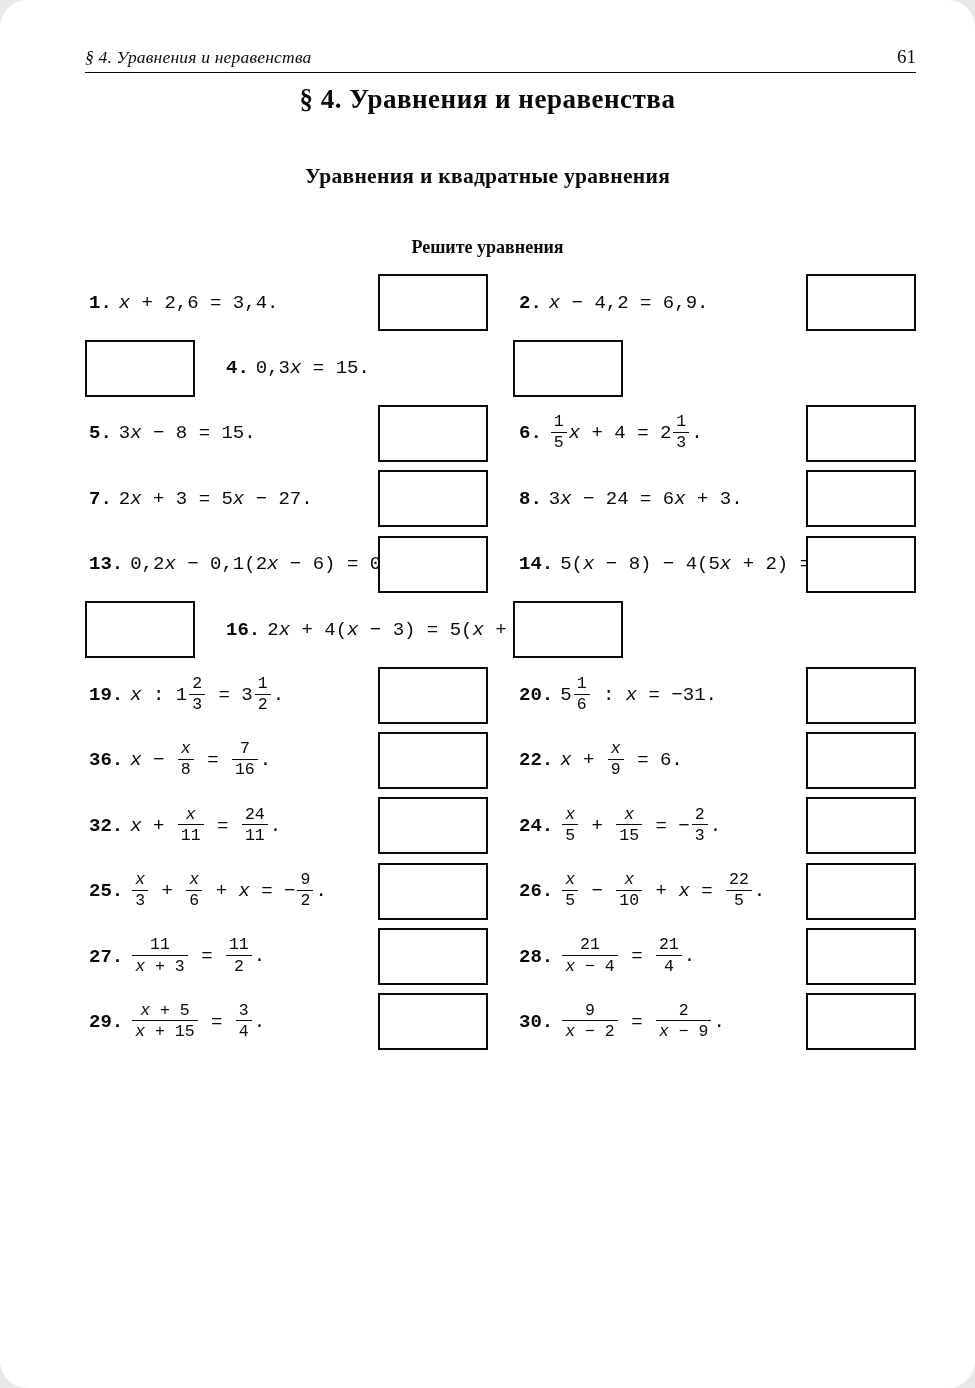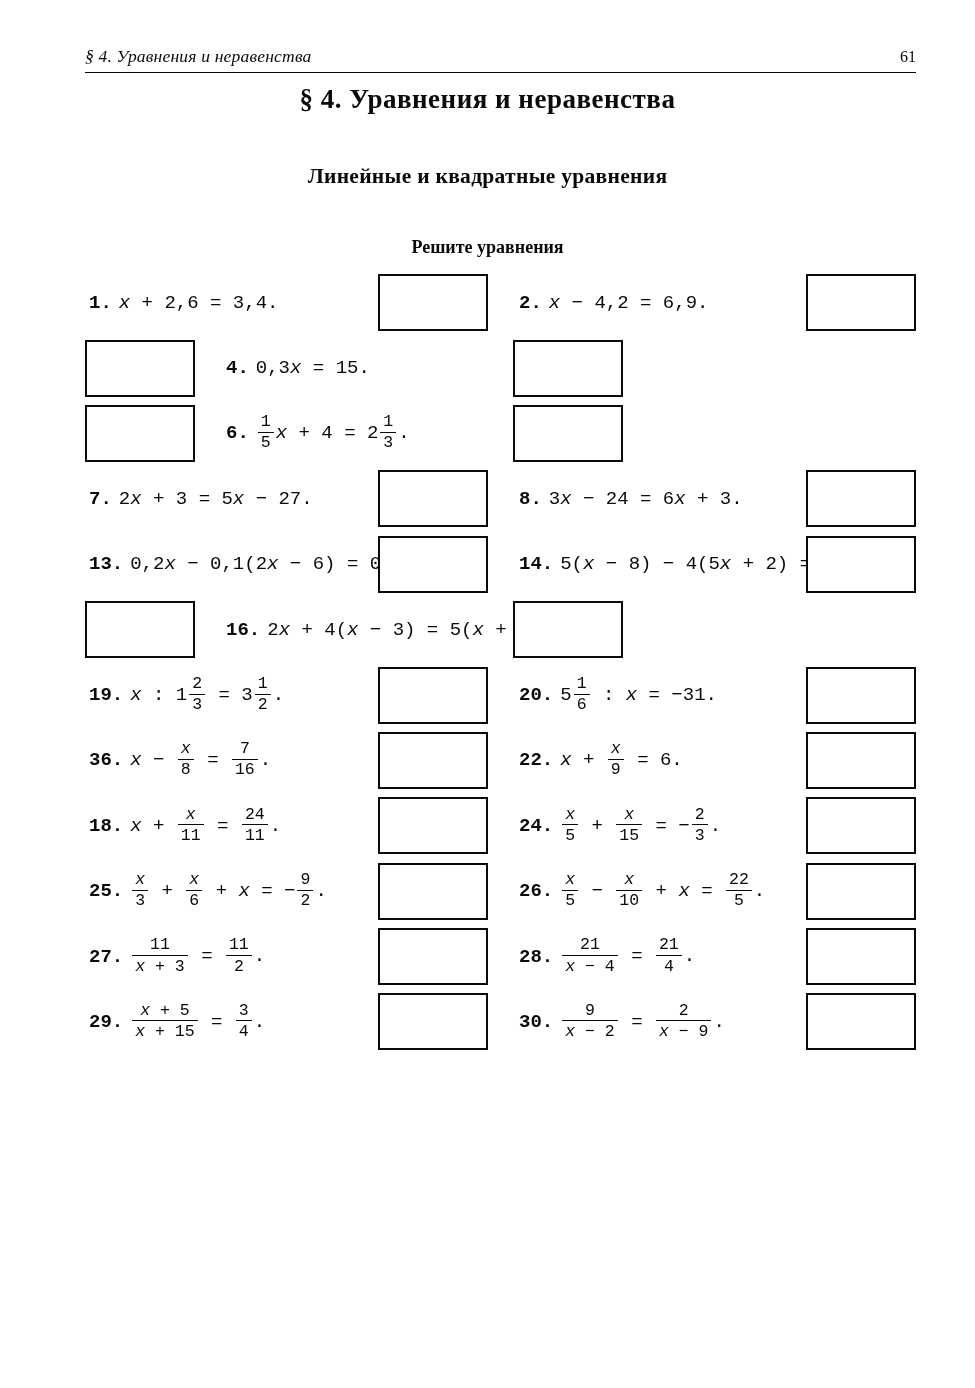--- a/index.html
+++ b/index.html
@@ -4,27 +4,28 @@
 <style>
   html,body{margin:0;padding:0;background:#e8e8e8;}
   .page{
     position:relative;
     width:975px;height:1388px;
     margin:0 auto;
     background:#ffffff;
     color:#0a0a0a;
     font-family:"Liberation Serif","DejaVu Serif",serif;
     overflow:hidden;
+    border-radius:27px;
   }
   .running-header{
     position:absolute;left:85px;top:46px;width:831px;
     display:flex;justify-content:space-between;align-items:baseline;
   }
   .rh-title{font-style:italic;font-size:17.5px;letter-spacing:.2px;}
-  .rh-page{font-size:16px;}
+  .rh-page{font-size:19px;}
   .header-rule{position:absolute;left:85px;top:72px;width:831px;border-top:1.7px solid #0a0a0a;}
   .chapter-title{position:absolute;left:0;top:84px;width:100%;margin:0;text-align:center;
     font-size:27px;font-weight:bold;letter-spacing:.5px;}
   .section-title{position:absolute;left:0;top:164px;width:100%;margin:0;text-align:center;
     font-size:21.5px;font-weight:bold;letter-spacing:.3px;}
   .instruction{position:absolute;left:0;top:237px;width:100%;margin:0;text-align:center;
     font-size:18px;font-weight:bold;}
   .problems{position:absolute;left:85px;top:270px;width:831px;}
   .problem-row{display:flex;align-items:center;height:65.4px;}
   .eq{white-space:nowrap;font-size:19px;font-family:Liberation Mono, monospace;}
@@ -43,37 +44,38 @@
 </head>
 <body>
 
 <div class="page">
   <div class="running-header">
     <span class="rh-title">§ 4. Уравнения и неравенства</span>
     <span class="rh-page">61</span>
   </div>
   <div class="header-rule"></div>
   <h1 class="chapter-title">§ 4. Уравнения и неравенства</h1>
-  <h2 class="section-title">Линейные и квадратные уравнения</h2>
+  <h2 class="section-title">Уравнения и квадратные уравнения</h2>
   <h3 class="instruction">Решите уравнения</h3>
   <div class="problems">
       <div class="problem-row">
         <div class="eq left"><span class="pnum">1.</span><span><i>x</i> + 2,6 = 3,4.</span></div>
         <div class="answer-box"></div>
         <div class="spacer"></div>
         <div class="eq right"><span class="pnum">2.</span><span><i>x</i> − 4,2 = 6,9.</span></div>
         <div class="answer-box"></div>
       </div>
       <div class="problem-row">
         <div class="answer-box"></div>
         <div class="spacer"></div>
         <div class="eq right"><span class="pnum">4.</span><span>0,3<i>x</i> = 15.</span></div>
         <div class="answer-box"></div>
       </div>
       <div class="problem-row">
+        <div class="eq left"><span class="pnum">5.</span><span>3<i>x</i> − 8 = 15.</span></div>
         <div class="answer-box"></div>
         <div class="spacer"></div>
         <div class="eq right"><span class="pnum">6.</span><span class="frac"><span class="fn"><span>1</span></span><span class="fd"><span>5</span></span></span><span><i>x</i> + 4 = 2</span><span class="frac"><span class="fn"><span>1</span></span><span class="fd"><span>3</span></span></span><span>.</span></div>
         <div class="answer-box"></div>
       </div>
       <div class="problem-row">
         <div class="eq left"><span class="pnum">7.</span><span>2<i>x</i> + 3 = 5<i>x</i> − 27.</span></div>
         <div class="answer-box"></div>
         <div class="spacer"></div>
         <div class="eq right"><span class="pnum">8.</span><span>3<i>x</i> − 24 = 6<i>x</i> + 3.</span></div>
@@ -100,21 +102,21 @@
         <div class="answer-box"></div>
       </div>
       <div class="problem-row">
         <div class="eq left"><span class="pnum">36.</span><span><i>x</i> − </span><span class="frac"><span class="fn"><span><i>x</i></span></span><span class="fd"><span>8</span></span></span><span> = </span><span class="frac"><span class="fn"><span>7</span></span><span class="fd"><span>16</span></span></span><span>.</span></div>
         <div class="answer-box"></div>
         <div class="spacer"></div>
         <div class="eq right"><span class="pnum">22.</span><span><i>x</i> + </span><span class="frac"><span class="fn"><span><i>x</i></span></span><span class="fd"><span>9</span></span></span><span> = 6.</span></div>
         <div class="answer-box"></div>
       </div>
       <div class="problem-row">
-        <div class="eq left"><span class="pnum">18.</span><span><i>x</i> + </span><span class="frac"><span class="fn"><span><i>x</i></span></span><span class="fd"><span>11</span></span></span><span> = </span><span class="frac"><span class="fn"><span>24</span></span><span class="fd"><span>11</span></span></span><span>.</span></div>
+        <div class="eq left"><span class="pnum">32.</span><span><i>x</i> + </span><span class="frac"><span class="fn"><span><i>x</i></span></span><span class="fd"><span>11</span></span></span><span> = </span><span class="frac"><span class="fn"><span>24</span></span><span class="fd"><span>11</span></span></span><span>.</span></div>
         <div class="answer-box"></div>
         <div class="spacer"></div>
         <div class="eq right"><span class="pnum">24.</span><span class="frac"><span class="fn"><span><i>x</i></span></span><span class="fd"><span>5</span></span></span><span> + </span><span class="frac"><span class="fn"><span><i>x</i></span></span><span class="fd"><span>15</span></span></span><span> = −</span><span class="frac"><span class="fn"><span>2</span></span><span class="fd"><span>3</span></span></span><span>.</span></div>
         <div class="answer-box"></div>
       </div>
       <div class="problem-row">
         <div class="eq left"><span class="pnum">25.</span><span class="frac"><span class="fn"><span><i>x</i></span></span><span class="fd"><span>3</span></span></span><span> + </span><span class="frac"><span class="fn"><span><i>x</i></span></span><span class="fd"><span>6</span></span></span><span> + <i>x</i> = −</span><span class="frac"><span class="fn"><span>9</span></span><span class="fd"><span>2</span></span></span><span>.</span></div>
         <div class="answer-box"></div>
         <div class="spacer"></div>
         <div class="eq right"><span class="pnum">26.</span><span class="frac"><span class="fn"><span><i>x</i></span></span><span class="fd"><span>5</span></span></span><span> − </span><span class="frac"><span class="fn"><span><i>x</i></span></span><span class="fd"><span>10</span></span></span><span> + <i>x</i> = </span><span class="frac"><span class="fn"><span>22</span></span><span class="fd"><span>5</span></span></span><span>.</span></div>

